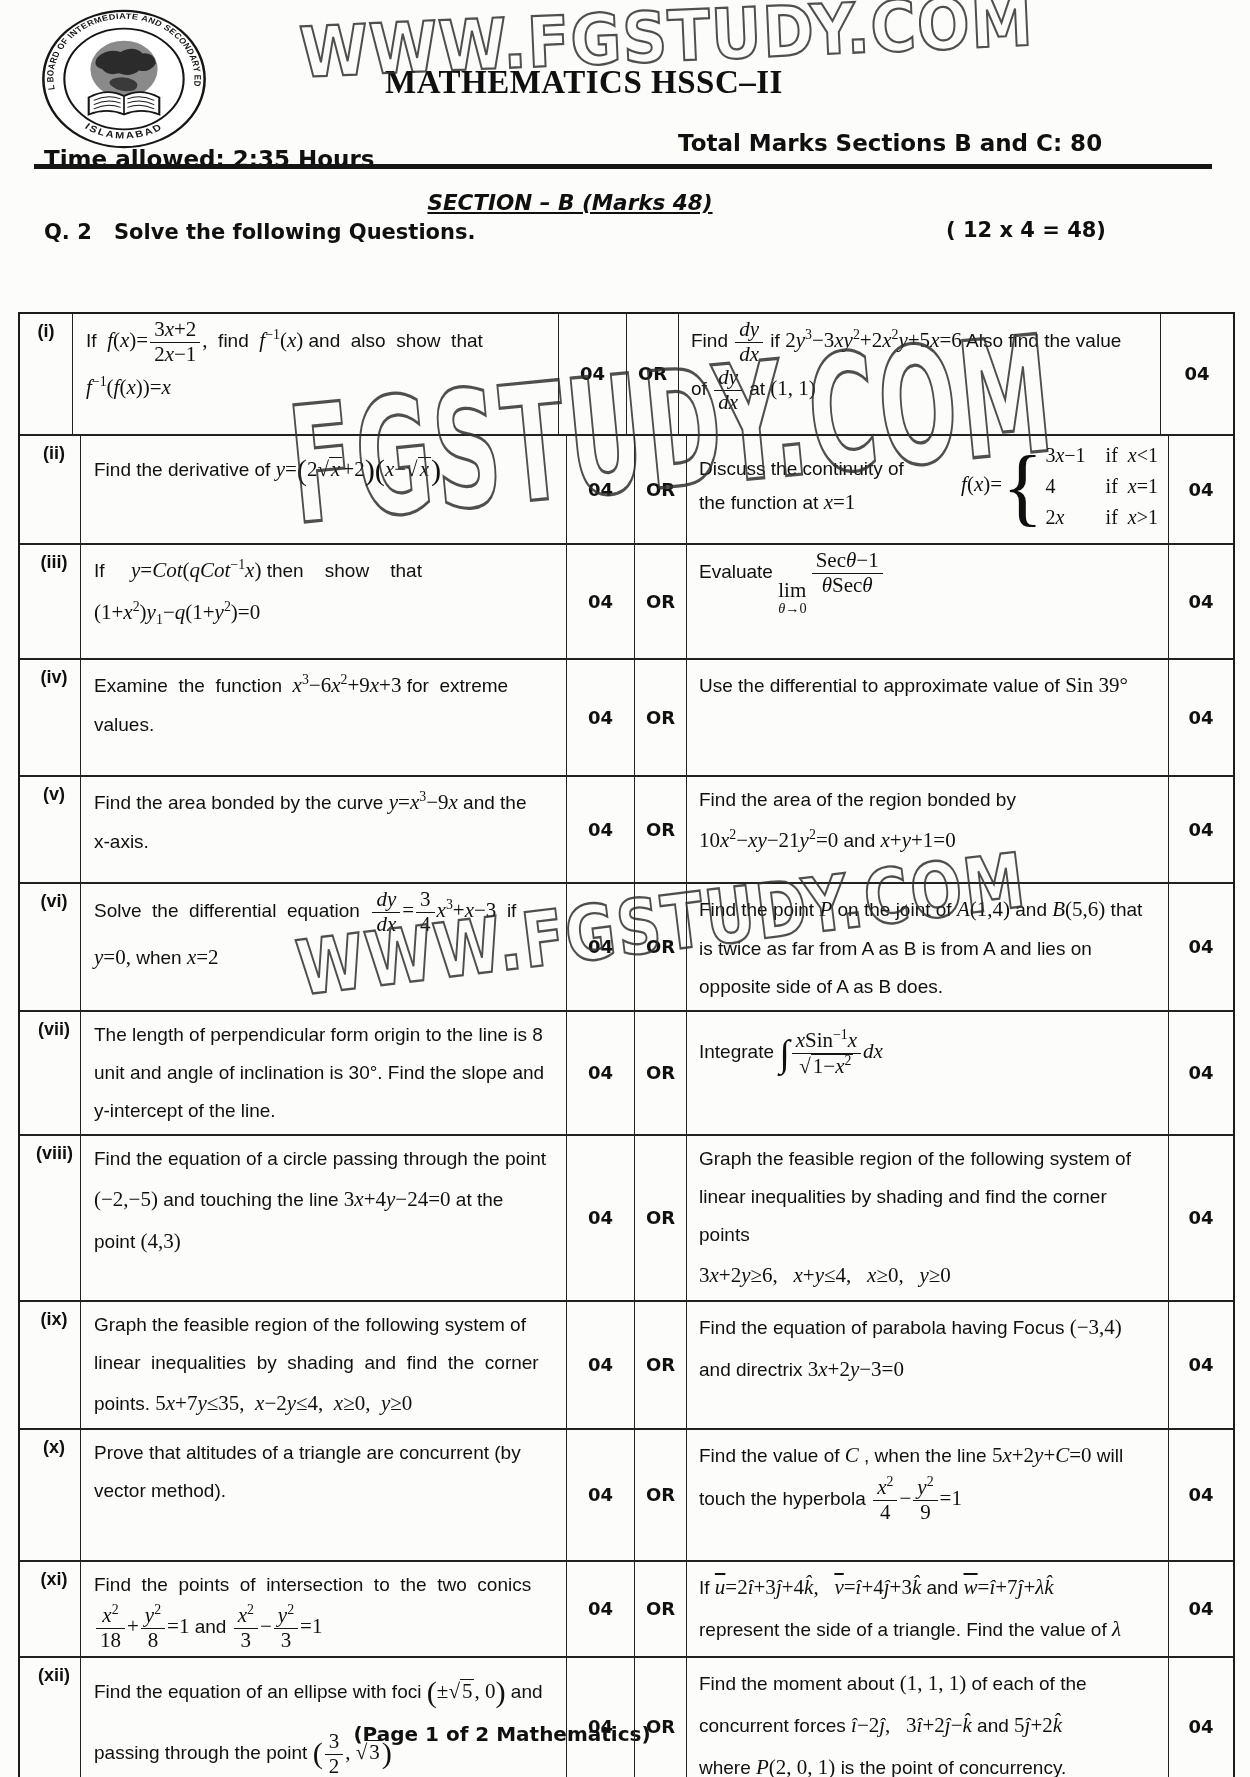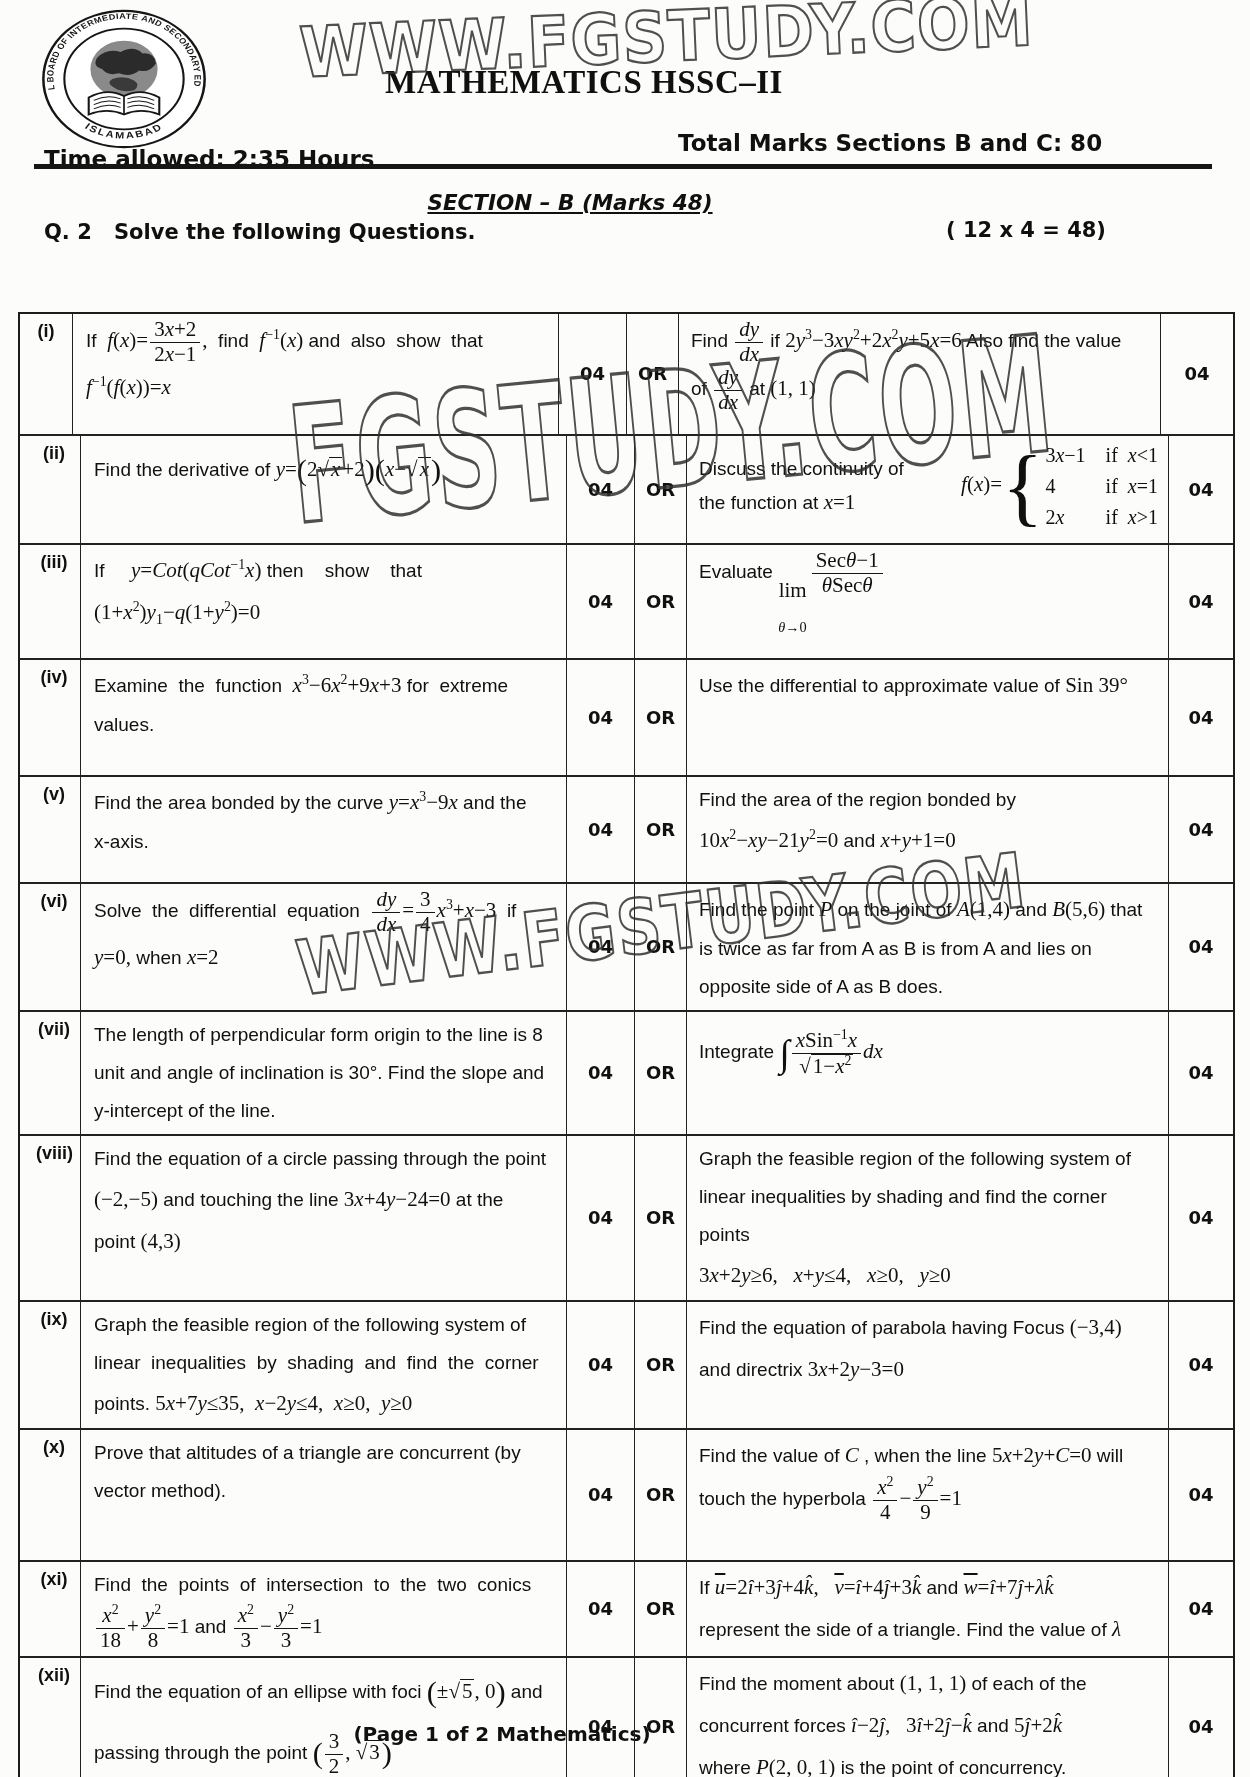--- a/index.html
+++ b/index.html
@@ -66,22 +66,22 @@
 
   
   .f{font-family:"Liberation Serif",serif;font-size:21px;}
   .f i{font-style:italic;}
   .fr{display:inline-block;vertical-align:middle;text-align:center;line-height:1.12;padding:0 2px;}
   .fr .n{display:block;padding:0 4px;}
   .fr .d{display:block;border-top:1.6px solid #151515;padding:0 4px;}
   .ov{display:inline-block;border-top:1.6px solid #151515;line-height:1.05;padding:0 2px;}
   sup{font-size:.66em;line-height:0;}
   sub{font-size:.66em;line-height:0;}
-  .lim{display:inline-flex;flex-direction:column;align-items:flex-end;line-height:1.05;
-       vertical-align:-.9em;margin-right:3px;gap:19px;}
+  .lim{display:inline-flex;flex-direction:column;align-items:flex-start;line-height:1.05;
+       vertical-align:-.9em;margin-right:3px;}
   .lim .lu{font-size:.68em;}
   .in{font-size:1.8em;vertical-align:-.2em;}
   .cases{display:inline-flex;align-items:center;vertical-align:middle;}
   .cases .br{font-size:4.1em;font-weight:300;line-height:.85;margin-right:2px;
              font-family:"Liberation Serif",serif;}
   .cases .cg{display:grid;grid-template-columns:auto auto;column-gap:20px;row-gap:0;
              text-align:left;line-height:1.55;font-size:20px;}
   .two{display:flex;justify-content:space-between;align-items:center;gap:8px;line-height:1.7;}
   .two .twa{flex:0 0 51%;}
   .two .twb{white-space:nowrap;margin-right:2px;}

